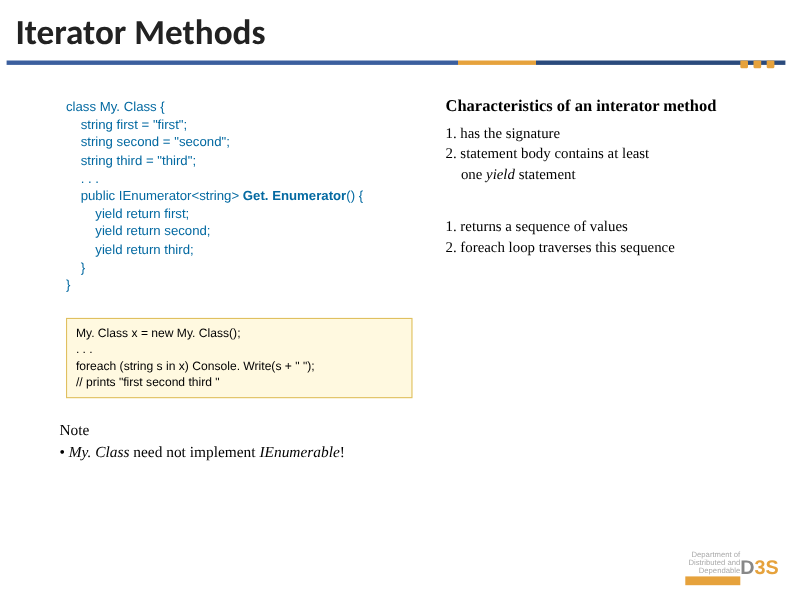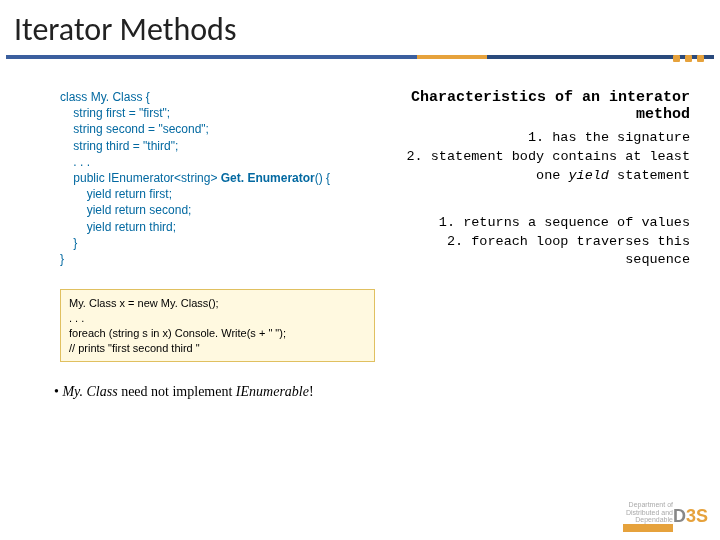--- a/index.html
+++ b/index.html
@@ -6,21 +6,21 @@
   body {
     width: 720px;
     height: 540px;
     background: #ffffff;
     font-family: Arial, Helvetica, sans-serif;
     position: relative;
     overflow: hidden;
   }
   .title {
     font-size: 32px;
-    font-weight: normal;
+    font-weight: bold;
     color: #222;
     padding: 10px 14px 6px 14px;
     font-family: Calibri, Arial, sans-serif;
   }
   .underline-wrap {
     padding: 0 6px;
   }
   .underline {
     height: 4px;
     background: linear-gradient(to right,
@@ -39,21 +39,21 @@
     width: 7px; height: 7px;
     background: #e6a23c;
     border-radius: 1px;
   }
   .content {
     display: flex;
     padding: 30px 30px 0 60px;
     gap: 30px;
   }
   .left-col { flex: 1.05; }
-  .right-col { flex: 0.95; font-family: Liberation Mono, monospace; text-align: right; }
+  .right-col { flex: 0.95; font-family: Liberation Serif, serif; }
   .code-block {
     font-family: Arial, Helvetica, sans-serif;
     font-size: 12px;
     line-height: 1.35;
     color: #0369a1;
     white-space: pre;
   }
   .code-block .bold { font-weight: bold; }
   .code-box {
     background: #fff9e0;
@@ -153,20 +153,21 @@
     </div>
 
     <div class="list">
       <div>1. returns a sequence of values</div>
       <div>2. foreach loop traverses this sequence</div>
     </div>
   </div>
 </div>
 
 <div class="note">
+  <div>Note</div>
   <div><span> • </span><span class="italic">My. Class</span><span> need not implement </span><span class="italic">IEnumerable</span><span>!</span></div>
 </div>
 
 <div class="footer-logo">
   <div class="footer-text">
     <div>Department of</div>
     <div>Distributed and</div>
     <div>Dependable</div>
     <div class="orange-tab"></div>
   </div>

